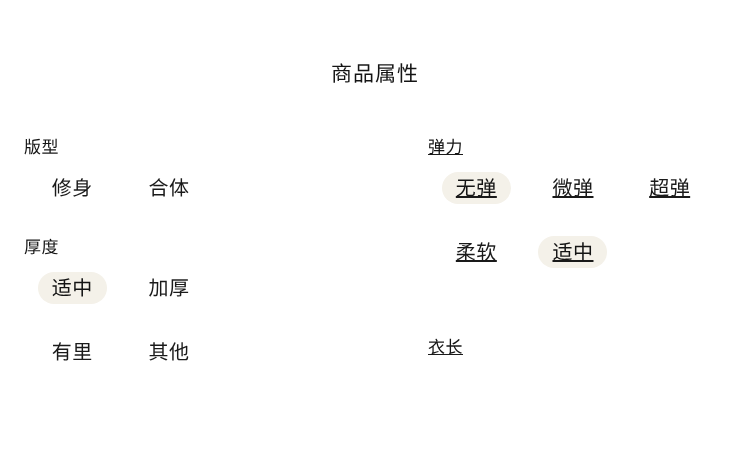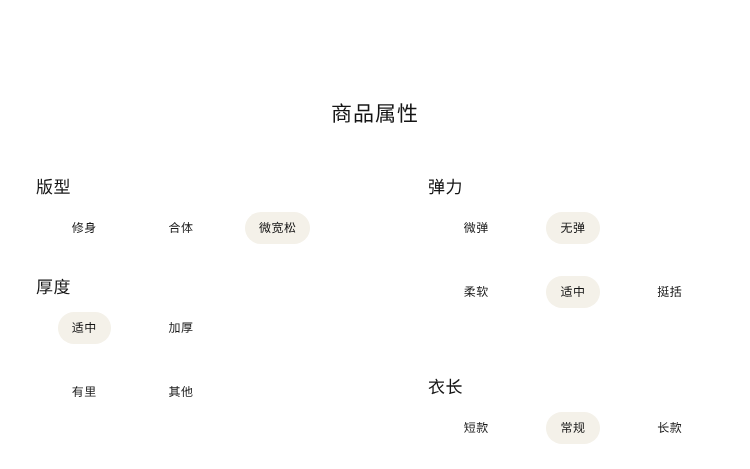--- a/index.html
+++ b/index.html
@@ -14,21 +14,20 @@
     color: #1a1a1a;
     overflow: hidden;
     position: relative;
   }
 
   .page {
     width: 750px;
     height: 351px;
     position: relative;
     box-sizing: border-box;
-    margin-top: 40px;
   }
 
   .page-title {
     position: absolute;
     top: 60px;
     left: 0;
     width: 750px;
     text-align: center;
     font-size: 21px;
     line-height: 28px;
@@ -44,22 +43,22 @@
     width: 750px;
     display: grid;
     grid-template-columns: 396px 354px;
     grid-auto-rows: 100px;
   }
 
   .attr-block {
     position: relative;
     box-sizing: border-box;
   }
-  .attr-block.col-left  { padding-left: 36px; }
-  .attr-block.col-right { padding-left: 32px; }
+  .attr-block.col-left  { padding-left: 24px; }
+  .attr-block.col-right { padding-left: 32px; text-decoration: underline; }
 
   .attr-label {
     font-size: 17px;
     line-height: 22px;
     color: #141414;
     letter-spacing: 0.5px;
     font-weight: 400;
     margin: 0 0 14px 0;
     white-space: nowrap;
   }
@@ -68,21 +67,21 @@
     display: grid;
     grid-template-columns: repeat(3, 1fr);
     width: 290px;
     align-items: center;
   }
   .attr-block.col-right .attr-options { width: 290px; }
 
   .opt {
     justify-self: center;
     display: inline-block;
-    font-size: 12px;
+    font-size: 20px;
     line-height: 20px;
     letter-spacing: 0.5px;
     color: #1a1a1a;
     padding: 6px 14px;
     border-radius: 16px;
     background: transparent;
     white-space: nowrap;
     cursor: pointer;
     user-select: none;
   }
@@ -98,58 +97,52 @@
 
   <div class="page-title">商品属性</div>
 
   <div class="attr-grid">
 
     <div class="attr-block col-left">
       <div class="attr-label">版型</div>
       <div class="attr-options">
         <span class="opt">修身</span>
         <span class="opt">合体</span>
-        <span class="opt selected">微宽松</span>
       </div>
     </div>
 
     <div class="attr-block col-right">
       <div class="attr-label">弹力</div>
       <div class="attr-options">
+        <span class="opt selected">无弹</span>
         <span class="opt">微弹</span>
-        <span class="opt selected">无弹</span>
+        <span class="opt">超弹</span>
       </div>
     </div>
 
     <div class="attr-block col-left">
       <div class="attr-label">厚度</div>
       <div class="attr-options">
         <span class="opt selected">适中</span>
         <span class="opt">加厚</span>
       </div>
     </div>
 
     <div class="attr-block col-right">
       <div class="attr-options">
         <span class="opt">柔软</span>
         <span class="opt selected">适中</span>
-        <span class="opt">挺括</span>
       </div>
     </div>
 
     <div class="attr-block col-left">
       <div class="attr-options">
         <span class="opt">有里</span>
         <span class="opt">其他</span>
       </div>
     </div>
 
     <div class="attr-block col-right">
       <div class="attr-label">衣长</div>
-      <div class="attr-options">
-        <span class="opt">短款</span>
-        <span class="opt selected">常规</span>
-        <span class="opt">长款</span>
-      </div>
     </div>
 
   </div>
 </div>
 
 </body></html>

